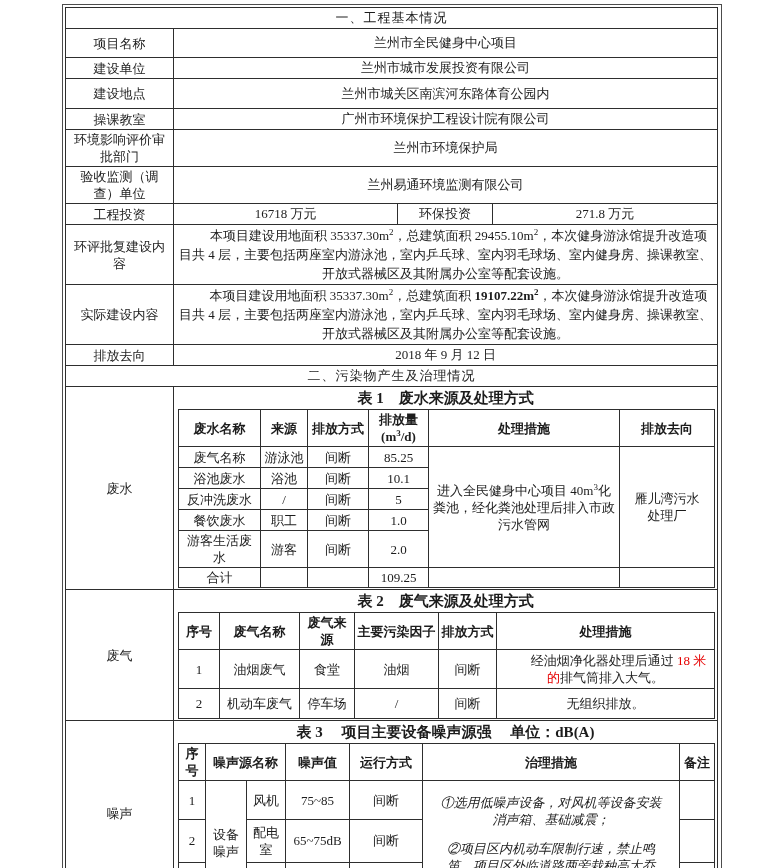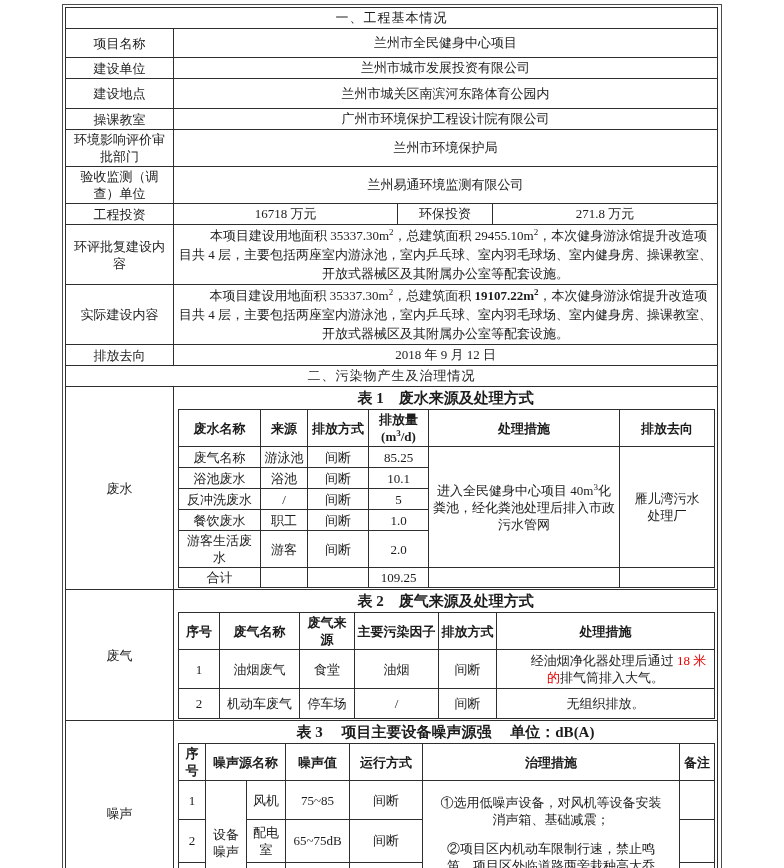--- a/index.html
+++ b/index.html
@@ -29,21 +29,21 @@
   .inner{margin:0 auto;width:536px;}
   .inner td{
     border:1px solid #2e2e2e;font-size:13px;text-align:center;
     padding:1px 2px;vertical-align:middle;box-sizing:border-box;line-height:17px;
   }
   .inner tr.h td{font-weight:bold;}
   .jl{text-align:justify;text-justify:inter-character;text-align-last:auto;}
   .t1-measure{padding:2px 18px;line-height:20px;}
   .t2-measure{text-indent:2em;text-align:justify;text-align-last:auto;padding:2px 5px;line-height:20px;}
   .t3-measure{padding:2px 7px;line-height:21px;font-size:13.5px;vertical-align:top;text-align:justify;text-align-last:auto;}
-  .t3-measure p{margin:12px;}
+  .t3-measure p{margin:12px;font-style:italic;}
   .red{color:#e60000;}
   b{font-weight:bold;}
   sup{font-size:9px;line-height:0;}
   .nopad{padding:1px 0;}
 </style>
 </head>
 <body>
 
 <div class="outer">
 <table class="main">

